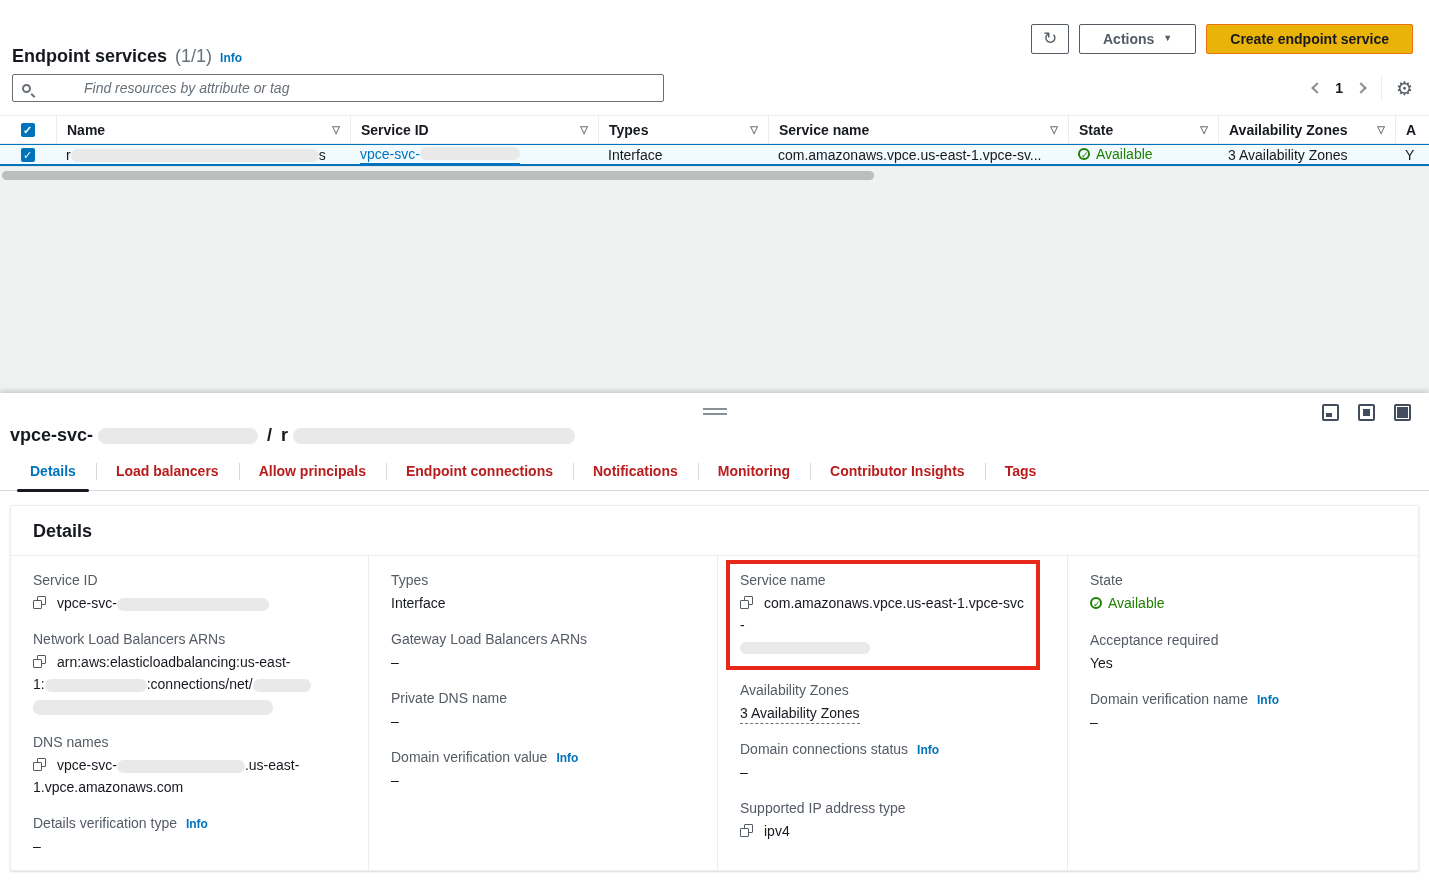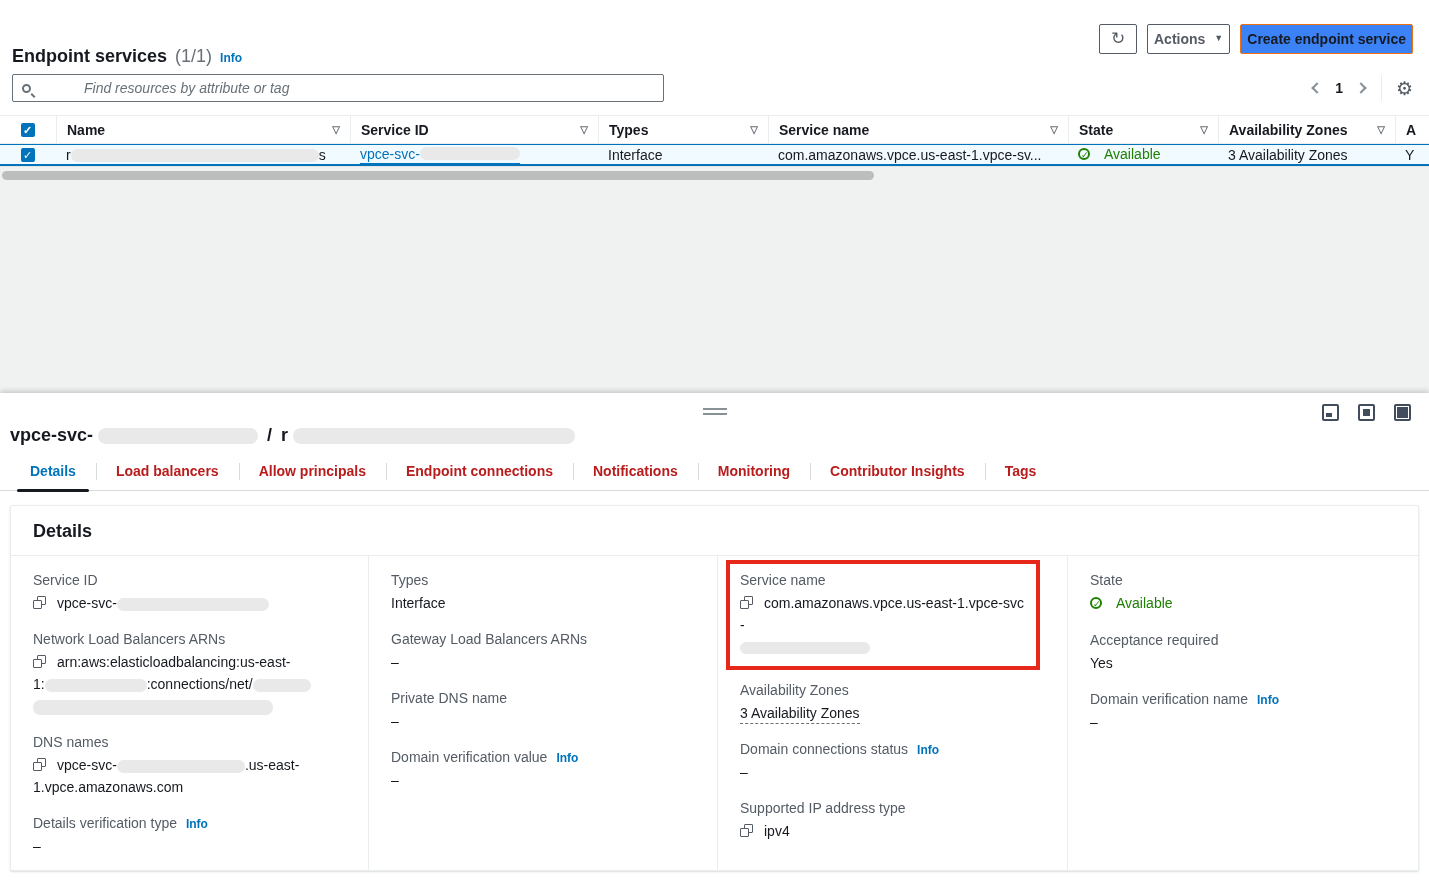--- a/index.html
+++ b/index.html
@@ -11,24 +11,24 @@
   }
   
   .top { height:166px; background:#fff; }
   .header-bar { display:flex; justify-content:space-between; align-items:center; padding:10px 16px 4px 12px; }
   .title-group { display:flex; align-items:baseline; gap:8px; }
   .page-title { font-size:18px; font-weight:700;margin-top:36px; }
   .page-count { font-size:18px; font-weight:400; color:#687078; }
   .info-link { font-size:12px; font-weight:700; color:#0073bb; cursor:pointer; }
   .header-actions { display:flex; gap:10px; align-items:center; }
   .btn { border:1px solid #545b64; border-radius:2px; background:#fff; color:#545b64;
-         font-weight:700; font-size:14px; height:30px; padding:0 6px;
+         font-weight:700; font-size:14px; height:30px; padding:0 23px;
          display:flex; align-items:center; gap:9px; cursor:pointer; }
   .btn-refresh { width:38px; padding:0; justify-content:center; font-size:17px; font-weight:400; }
-  .btn-primary { background:#3b82f6; border-color:#ec7211; color:#16191f; }
+  .btn-primary { background:#eab308; border-color:#ec7211; color:#16191f; }
   .caret-down { font-size:9px; line-height:1; }
   .search-row { display:flex; justify-content:space-between; align-items:center; padding:3px 16px 9px 12px; }
   .search-box { width:652px; height:28px; border:1px solid #687078; border-radius:2px;
                 display:flex; align-items:center; gap:7px; padding:0 9px; background:#fff; }
   .search-icon { width:9px; height:9px; border:2px solid #687078; border-radius:50%; position:relative; flex:0 0 auto; }
   .search-icon::after { content:""; position:absolute; width:2px; height:5px; background:#687078;
                         left:8px; top:7px; transform:rotate(-45deg); }
   .search-box input { border:none; outline:none; flex:1; font-size:14px; font-family:inherit; color:#16191f;margin-left:44px; }
   .search-box input::placeholder { color:#687078; font-style:italic; }
   .pagination { display:flex; align-items:center; }
@@ -52,21 +52,21 @@
   .c5 { width:150px; flex:0 0 auto; } .c6 { width:177px; flex:0 0 auto; }
   .c7 { flex:1; min-width:0; }
   .trow { display:flex; height:22px; align-items:center; background:#f1faff;
           border-top:1px solid #0073bb; border-bottom:2px solid #0073bb; overflow:hidden; }
   .td { padding:0 10px; white-space:nowrap; overflow:hidden; }
   .checkbox { width:14px; height:14px; background:#0073bb; border-radius:2px; position:relative; cursor:pointer; }
   .checkbox::after { content:"✓"; position:absolute; color:#fff; font-size:11px; left:2px; top:0px; line-height:14px; }
   .blob { display:inline-block; background:#e9e9e9; border-radius:7px; height:13px; vertical-align:middle; }
   .id-link { color:#0073bb; display:inline-flex; align-items:center; gap:0;
              border-bottom:1px solid #0073bb; padding-bottom:1px; cursor:pointer; }
-  .state-inline { color:#1d8102; display:inline-flex; align-items:center; gap:14px; }
+  .state-inline { color:#1d8102; display:inline-flex; align-items:center; gap:6px; }
   .check-circle { width:12px; height:12px; border:2px solid #1d8102; border-radius:50%; position:relative; flex:0 0 auto; }
   .check-circle::after { content:"✓"; position:absolute; font-size:9px; color:#1d8102; left:1px; top:-1px; line-height:12px; }
   .dashed-link { border-bottom:1px dashed #687078; padding-bottom:2px; cursor:pointer; color:#16191f; }
   .hscroll { height:9px; margin-top:5px; position:relative; }
   .hthumb { position:absolute; left:2px; top:0; width:872px; height:9px; background:#bcbdbd; border-radius:5px; cursor:grab; }
 
   
   .gray-gap { height:227px; background:#f0f1f1; border-top:1px solid #e4e6e6; }
 
   

